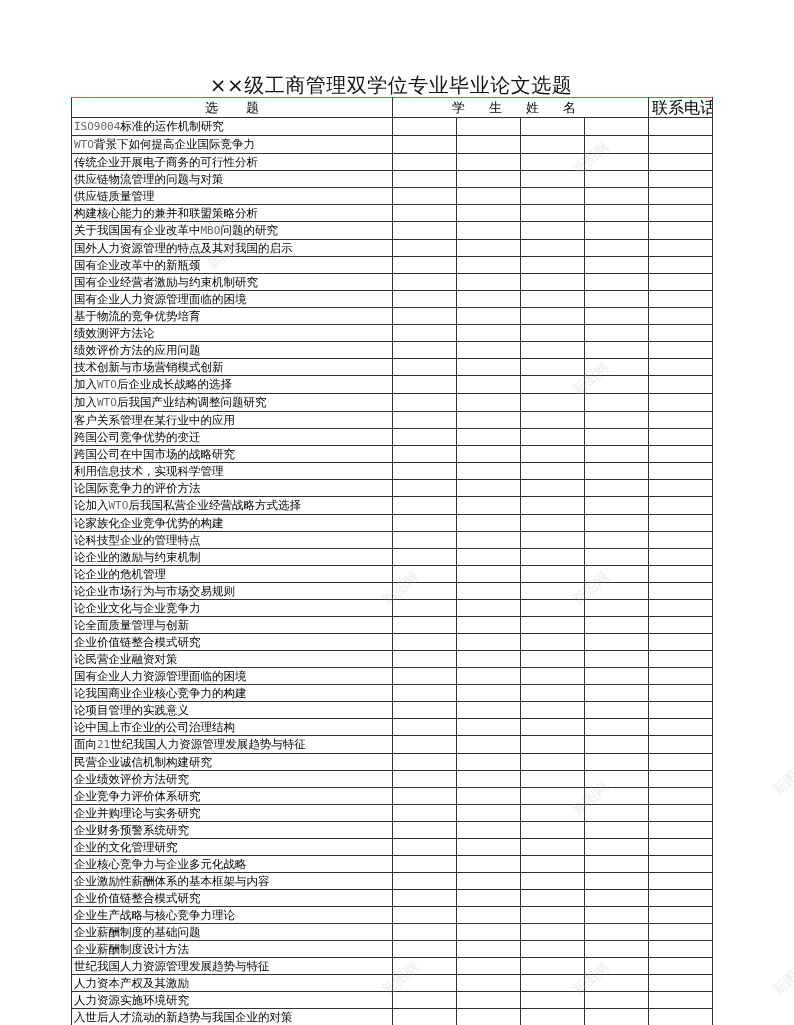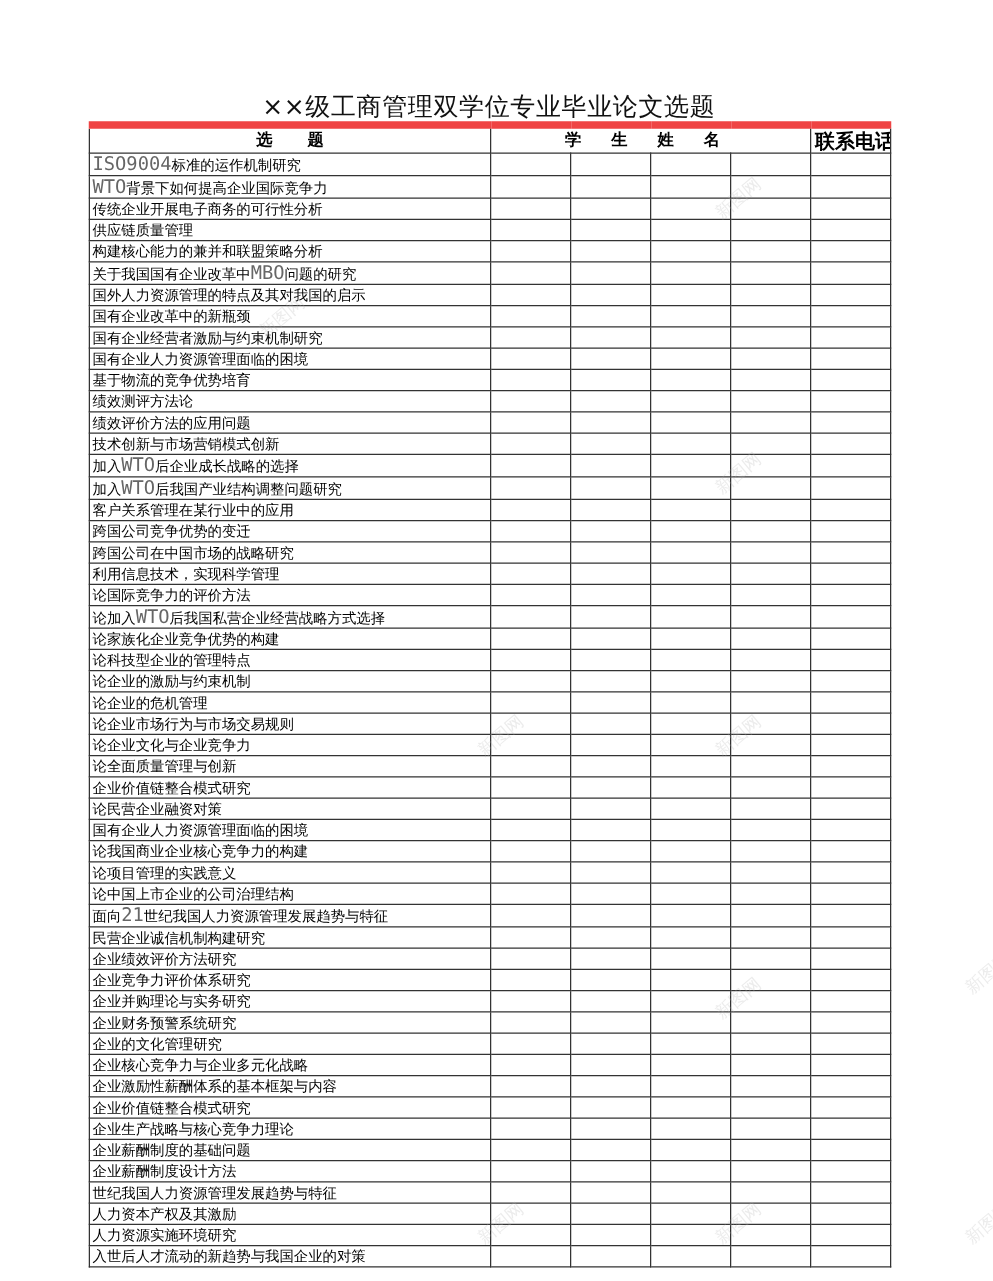--- a/index.html
+++ b/index.html
@@ -44,30 +44,30 @@
       line-height: 16px;
       font-size: 11.5px;
       white-space: nowrap;
       overflow: hidden;
       text-align: left;
       vertical-align: middle;
     }
     table.sheet thead th {
       height: 19px;
       line-height: 19px;
-      font-weight: bold;
+      font-weight: normal;
       font-size: 13px;
       text-align: center;
-      border-top: 6px solid #ef4444;
+      border-top: 1px solid #ef4444;
     }
     table.sheet thead th.h-topic { letter-spacing: 28px; padding-left: 28px; }
     table.sheet thead th.h-students { letter-spacing: 24px; padding-left: 11px; }
     table.sheet thead th.h-phone { font-size: 16px; text-align: left; padding-left: 3px; }
     table.sheet td.topic { color: #000; }
-    table.sheet td.topic .latin { color: #666; font-family: "DejaVu Sans Mono", "Liberation Mono", monospace; font-size: 15px; }
+    table.sheet td.topic .latin { color: #666; font-family: "DejaVu Sans Mono", "Liberation Mono", monospace; font-size: 11px; }
     .watermark {
       position: absolute;
       color: rgba(180,180,180,0.25);
       font-size: 14px;
       transform: rotate(-40deg);
       pointer-events: none;
       white-space: nowrap;
     }
   </style>
 </head>
@@ -110,20 +110,28 @@
       </tr>
       <tr>
         <td class="topic">传统企业开展电子商务的可行性分析</td>
         <td></td>
         <td></td>
         <td></td>
         <td></td>
         <td></td>
       </tr>
       <tr>
+        <td class="topic">供应链物流管理的问题与对策</td>
+        <td></td>
+        <td></td>
+        <td></td>
+        <td></td>
+        <td></td>
+      </tr>
+      <tr>
         <td class="topic">供应链质量管理</td>
         <td></td>
         <td></td>
         <td></td>
         <td></td>
         <td></td>
       </tr>
       <tr>
         <td class="topic">构建核心能力的兼并和联盟策略分析</td>
         <td></td>

